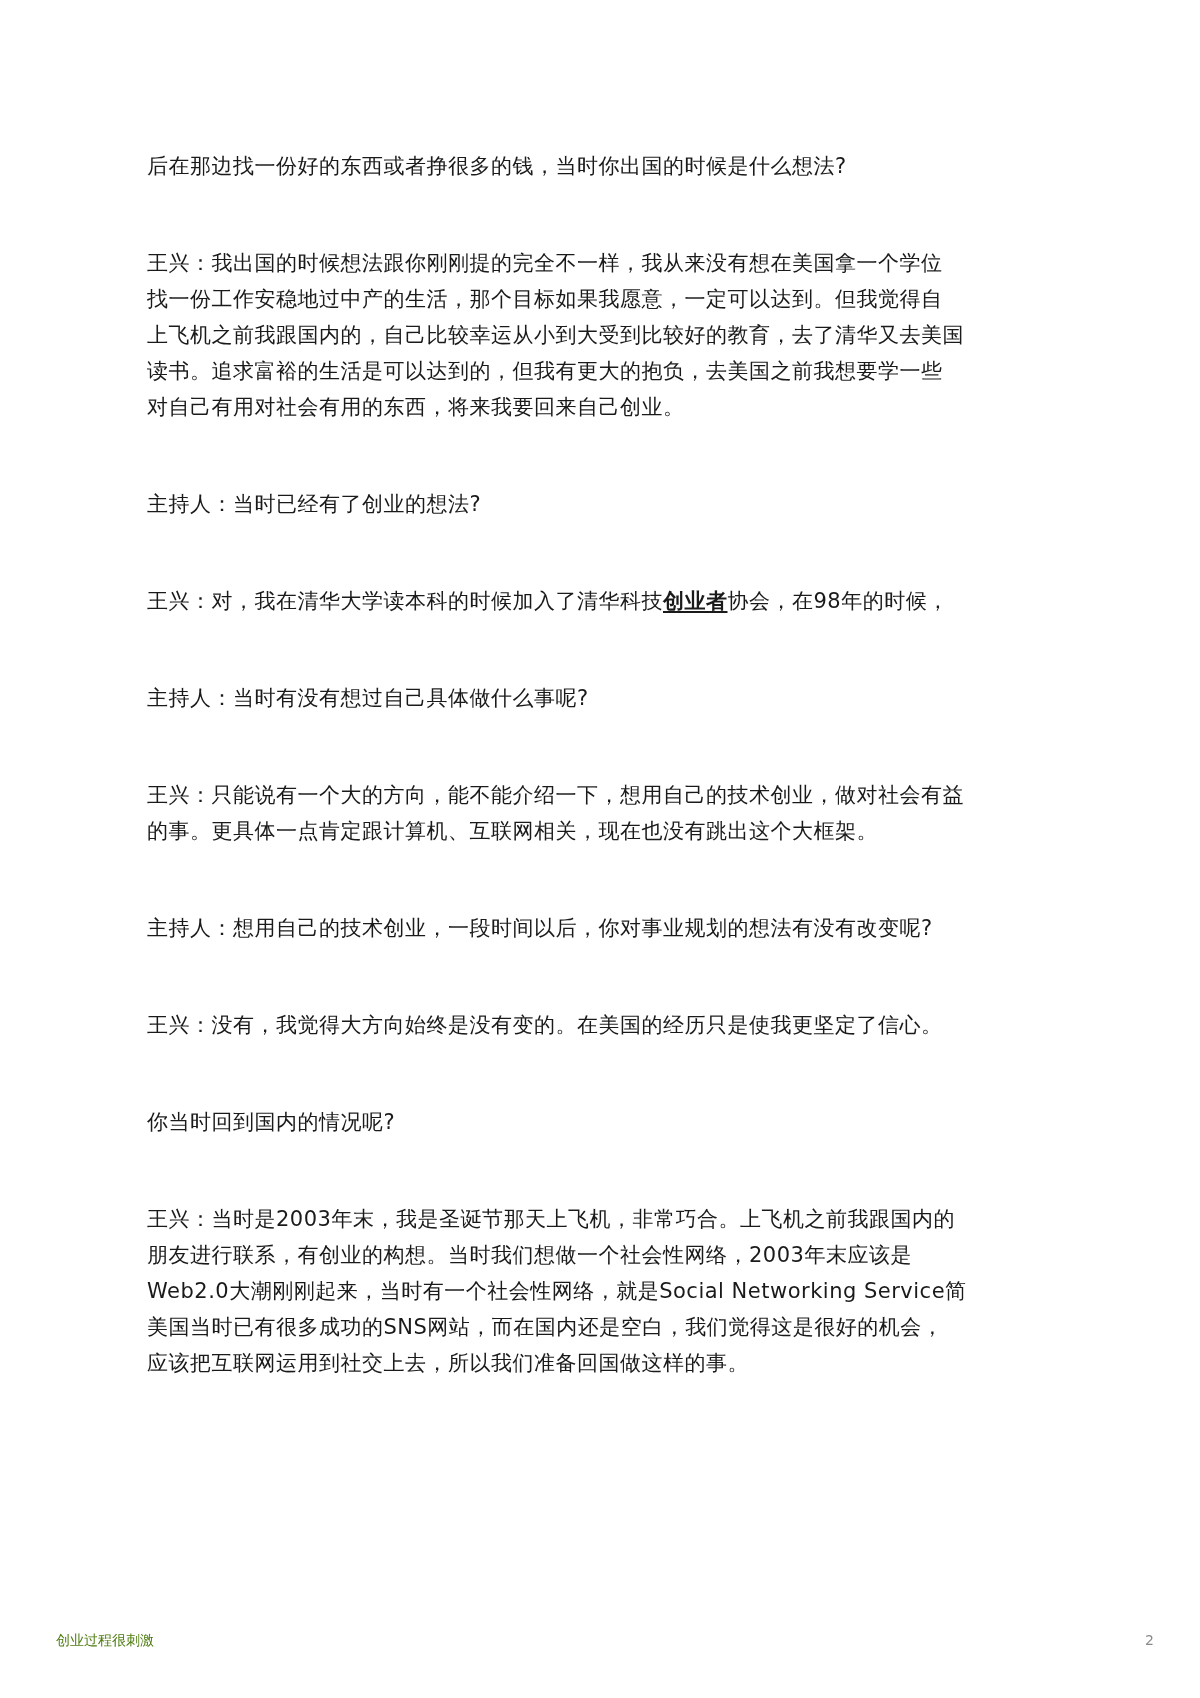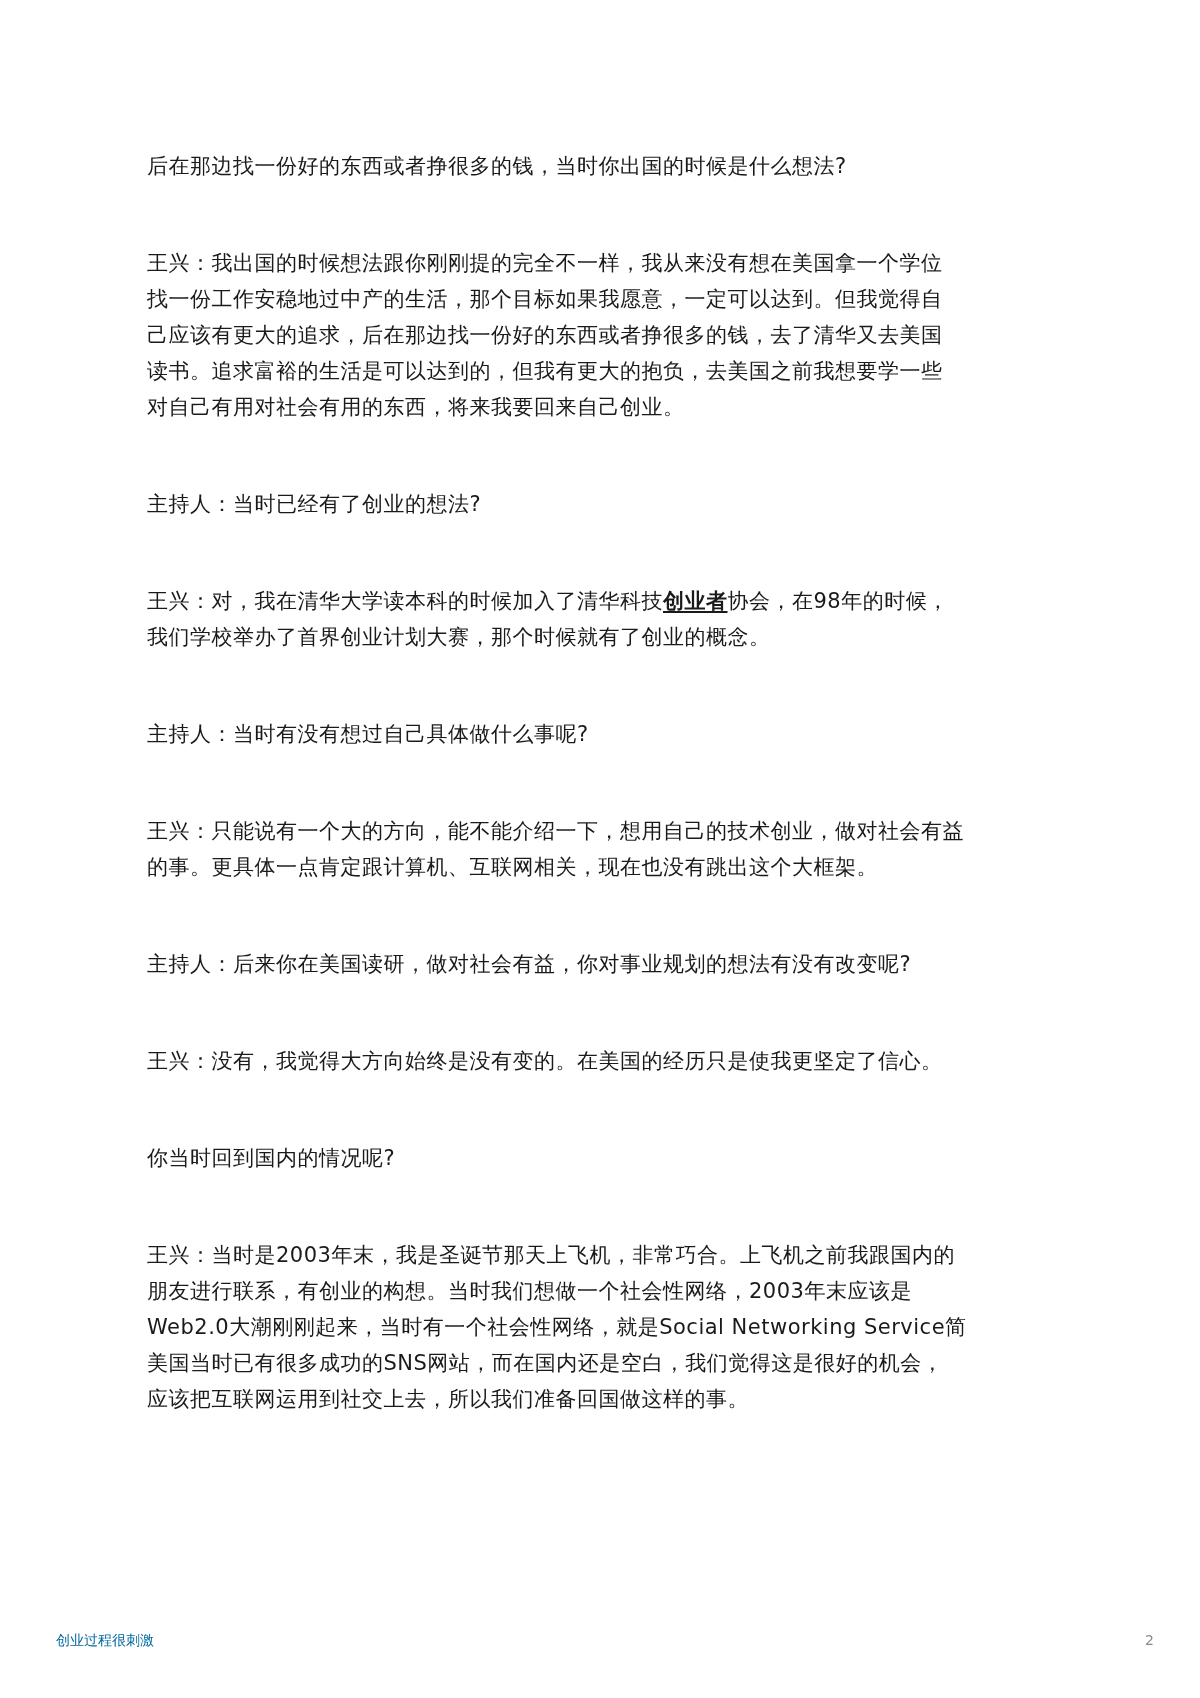--- a/index.html
+++ b/index.html
@@ -43,21 +43,21 @@
       text-underline-offset: 3px;
       color: #1a1a1a;
       cursor: pointer;
       font-weight: bold;
     }
     .footer-left {
       position: absolute;
       left: 56px;
       top: 1632px;
       font-size: 14px;
-      color: #0369a1;
+      color: #4d7c0f;
     }
     .footer-right {
       position: absolute;
       right: 46px;
       top: 1632px;
       font-size: 14px;
       color: #8a8a8a;
     }
   </style>
 </head>
@@ -66,45 +66,44 @@
 <div class="page">
   <div class="content">
 
     <p class="para">
       <span class="line">后在那边找一份好的东西或者挣很多的钱，当时你出国的时候是什么想法?</span>
     </p>
 
     <p class="para">
       <span class="line">王兴：我出国的时候想法跟你刚刚提的完全不一样，我从来没有想在美国拿一个学位</span>
       <span class="line">找一份工作安稳地过中产的生活，那个目标如果我愿意，一定可以达到。但我觉得自</span>
-      <span class="line">己应该有更大的追求，后在那边找一份好的东西或者挣很多的钱，去了清华又去美国</span>
+      <span class="line">上飞机之前我跟国内的，自己比较幸运从小到大受到比较好的教育，去了清华又去美国</span>
       <span class="line">读书。追求富裕的生活是可以达到的，但我有更大的抱负，去美国之前我想要学一些</span>
       <span class="line">对自己有用对社会有用的东西，将来我要回来自己创业。</span>
     </p>
 
     <p class="para">
       <span class="line">主持人：当时已经有了创业的想法?</span>
     </p>
 
     <p class="para">
       <span class="line"><span>王兴：对，我在清华大学读本科的时候加入了清华科技</span><a class="link">创业者</a><span>协会，在98年的时候，</span></span>
-      <span class="line">我们学校举办了首界创业计划大赛，那个时候就有了创业的概念。</span>
     </p>
 
     <p class="para">
       <span class="line">主持人：当时有没有想过自己具体做什么事呢?</span>
     </p>
 
     <p class="para">
       <span class="line">王兴：只能说有一个大的方向，能不能介绍一下，想用自己的技术创业，做对社会有益</span>
       <span class="line">的事。更具体一点肯定跟计算机、互联网相关，现在也没有跳出这个大框架。</span>
     </p>
 
     <p class="para">
-      <span class="line">主持人：后来你在美国读研，做对社会有益，你对事业规划的想法有没有改变呢?</span>
+      <span class="line">主持人：想用自己的技术创业，一段时间以后，你对事业规划的想法有没有改变呢?</span>
     </p>
 
     <p class="para">
       <span class="line">王兴：没有，我觉得大方向始终是没有变的。在美国的经历只是使我更坚定了信心。</span>
     </p>
 
     <p class="para">
       <span class="line">你当时回到国内的情况呢?</span>
     </p>
 

